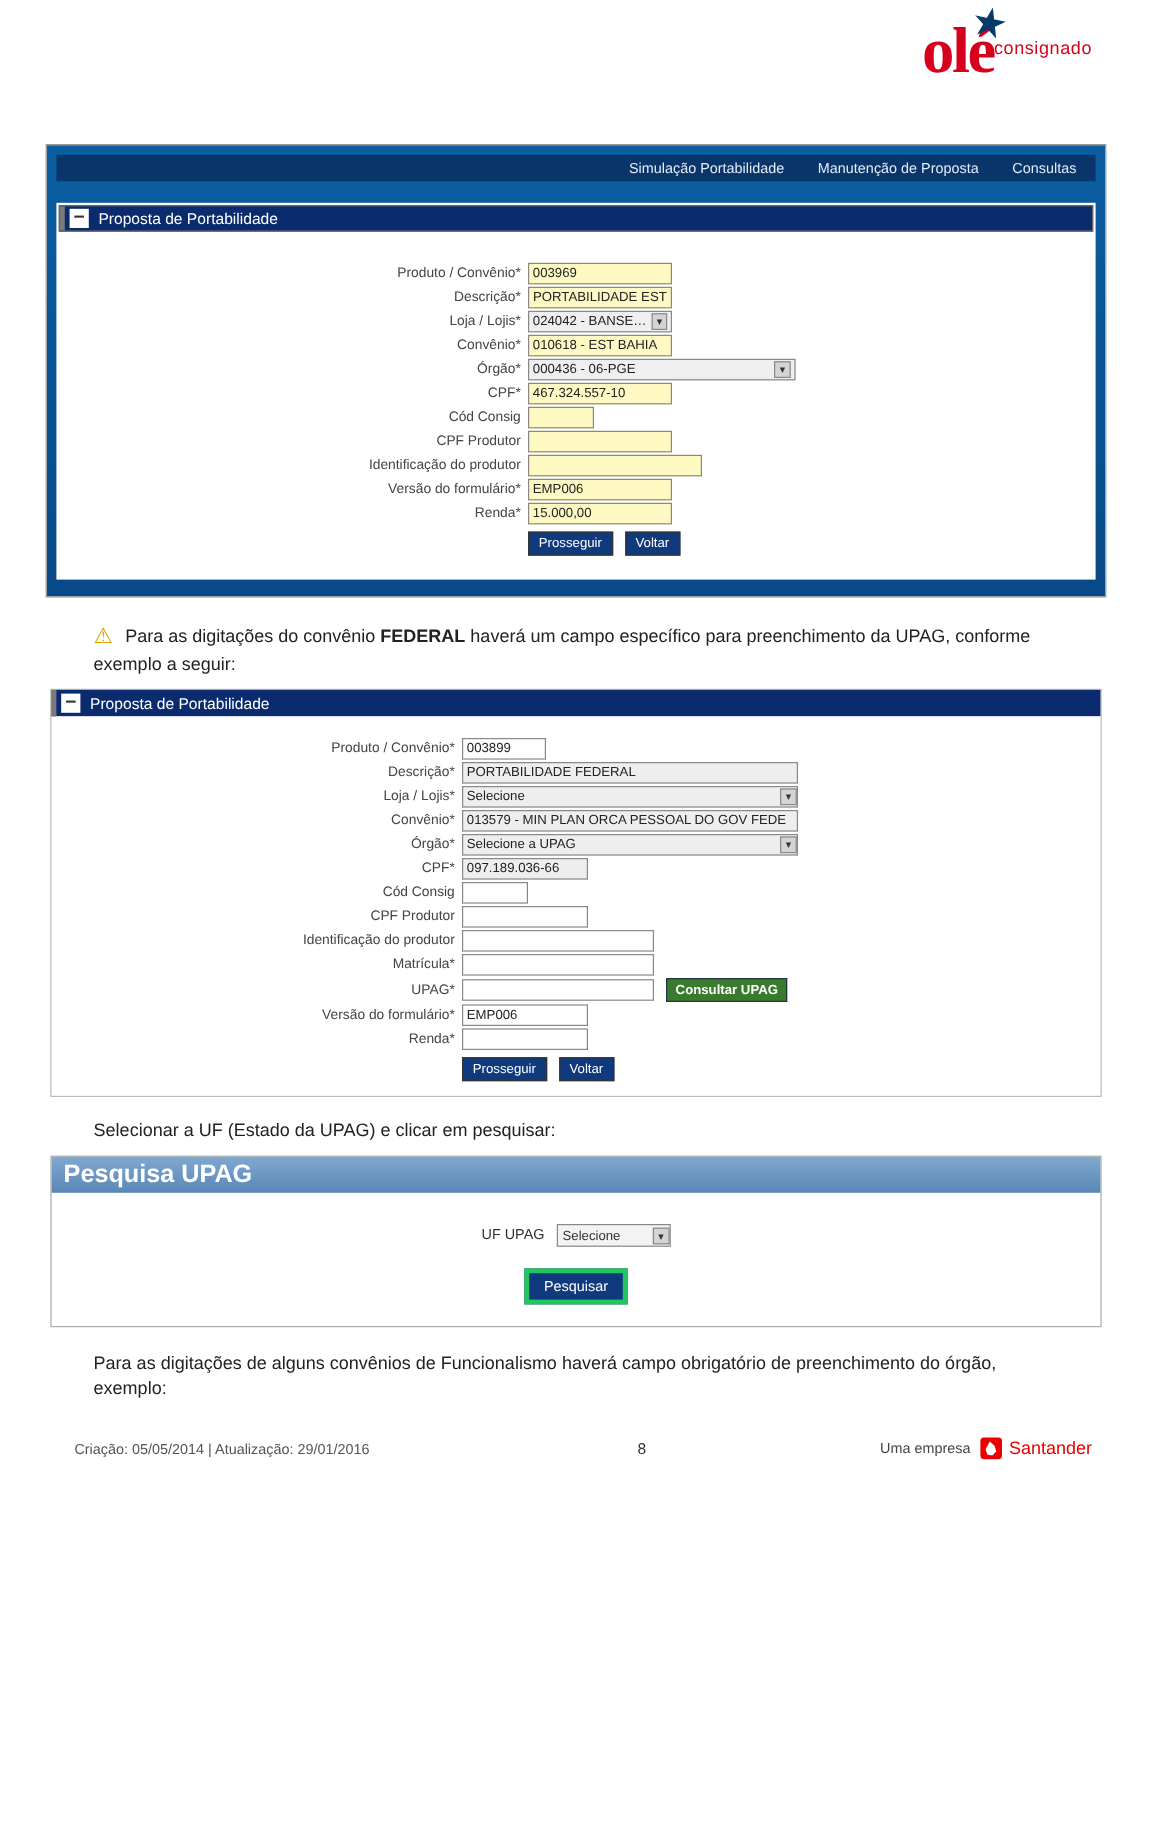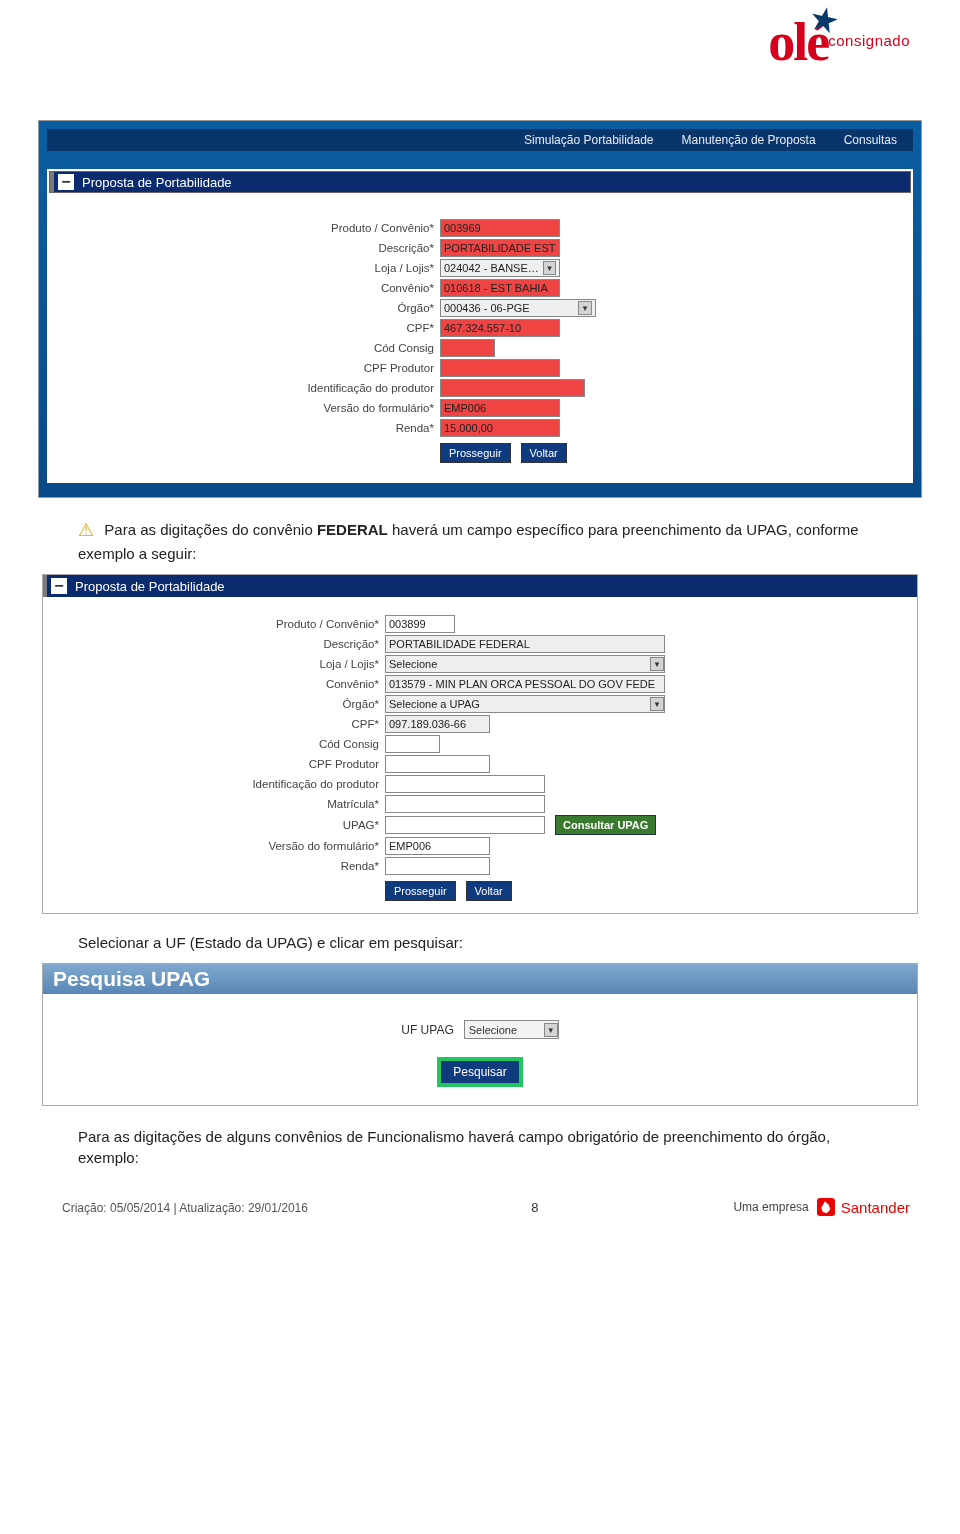--- a/index.html
+++ b/index.html
@@ -77,26 +77,26 @@
     font-size: 11.5px; color: #e2e2e2;
   }
   .panel-body .frow { color: #ddd; } 
   .form1 .frow { color: #333; }
   .form1 .flabel {
     width: 220px; text-align: right; padding-right: 6px;
     color: #444; font-size: 11.5px;
   }
   .form1 input[type=text], .form1 .fsel {
     font-size: 11px; height: 18px; padding: 1px 3px;
-    border: 1px solid #888; background: #ef4444; color: #222;
+    border: 1px solid #888; background: #fef9c3; color: #222;
     font-family: Arial, sans-serif;
   }
   .w110 { width: 120px; }
   .w150 { width: 145px; }
-  .w180 { width: 156px; }
+  .w180 { width: 223px; }
   .fsel {
     display: inline-flex; align-items: center; justify-content: space-between;
     background: #efefef !important;
   }
   .fsel .selval { overflow: hidden; white-space: nowrap; text-overflow: ellipsis; font-size: 11px; }
   .fsel .caret {
     width: 14px; height: 14px; background: #d4d4d4; border: 1px solid #888;
     display: flex; align-items: center; justify-content: center; font-size: 9px; color: #333;
   }
 

